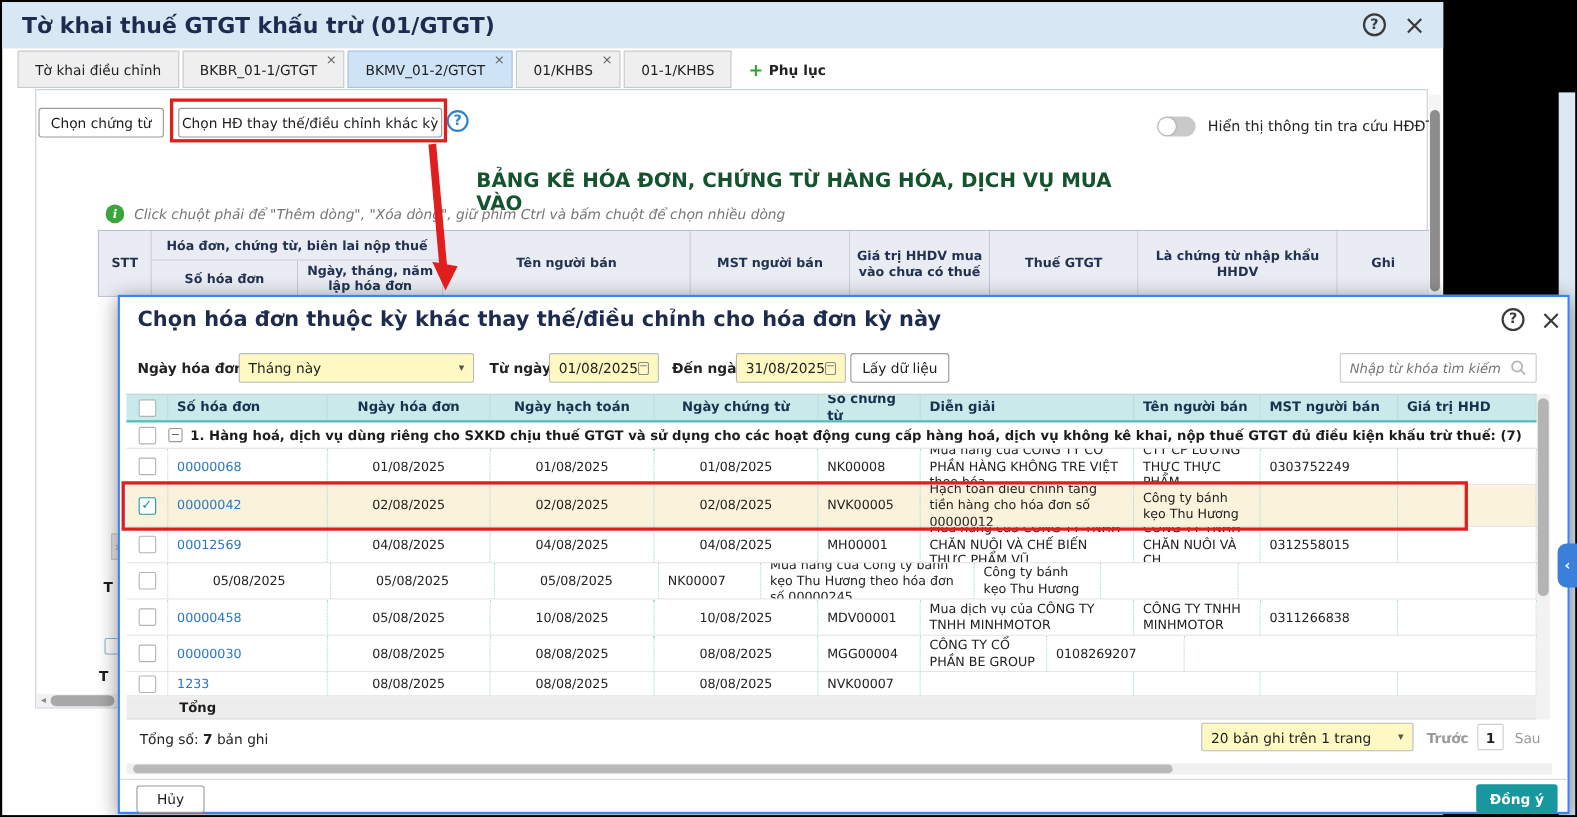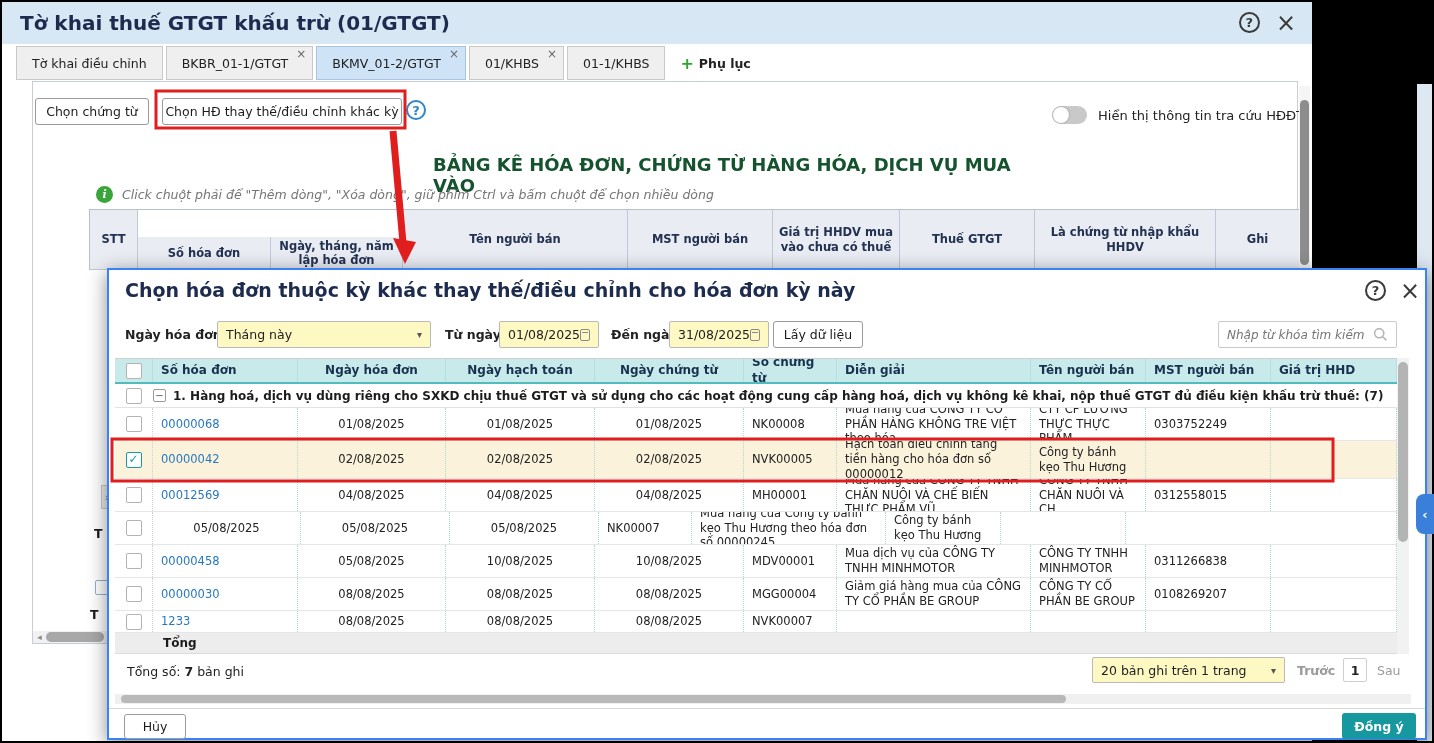--- a/index.html
+++ b/index.html
@@ -218,20 +218,21 @@
 
     <div class="section-title">BẢNG KÊ HÓA ĐƠN, CHỨNG TỪ HÀNG HÓA, DỊCH VỤ MUA VÀO</div>
 
     <div class="hint-row">
       <div class="info-dot">i</div>
       <div class="hint-text">Click chuột phải để "Thêm dòng", "Xóa dòng", giữ phím Ctrl và bấm chuột để chọn nhiều dòng</div>
     </div>
 
     <div class="btable">
       <div class="bh h-stt">STT</div>
+      <div class="bh h-group">Hóa đơn, chứng từ, biên lai nộp thuế</div>
       <div class="bh h-invno">Số hóa đơn</div>
       <div class="bh h-invdate">Ngày, tháng, năm lập hóa đơn</div>
       <div class="bh h-seller">Tên người bán</div>
       <div class="bh h-mst">MST người bán</div>
       <div class="bh h-value">Giá trị HHDV mua vào chưa có thuế</div>
       <div class="bh h-vat">Thuế GTGT</div>
       <div class="bh h-import">Là chứng từ nhập khẩu HHDV</div>
       <div class="bh h-note">Ghi</div>
     </div>
 
@@ -392,21 +393,20 @@
     <div class="cell c-cb">
               <span class="cb"></span>
             </div>
     <div class="cell c-inv">
               <span class="link">00000030</span>
             </div>
     <div class="cell c-d1 center">08/08/2025</div>
     <div class="cell c-d2 center">08/08/2025</div>
     <div class="cell c-d3 center">08/08/2025</div>
     <div class="cell c-doc">MGG00004</div>
-    <div class="cell c-desc">Giảm giá hàng mua của CÔNG TY CỔ PHẦN BE GROUP</div>
     <div class="cell c-sel">CÔNG TY CỔ PHẦN BE GROUP</div>
     <div class="cell c-mst">0108269207</div>
     <div class="cell c-val"></div>
   </div>
           <div class="mrow short">
     <div class="cell c-cb">
               <span class="cb"></span>
             </div>
     <div class="cell c-inv">
               <span class="link">1233</span>

